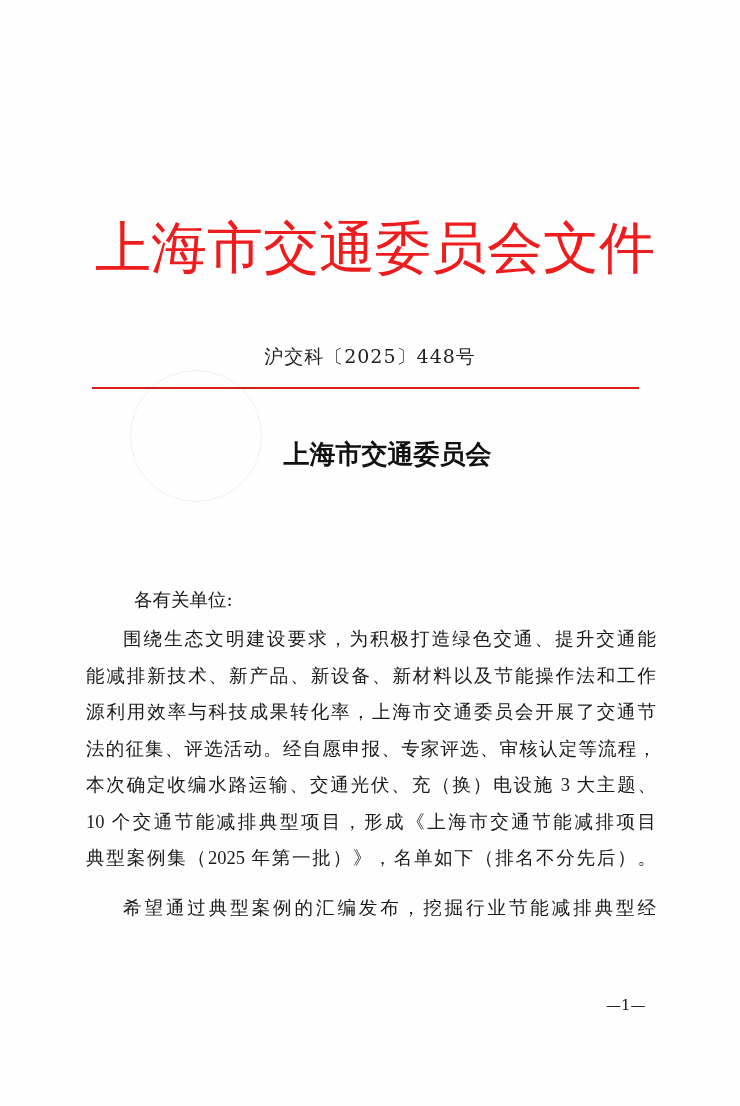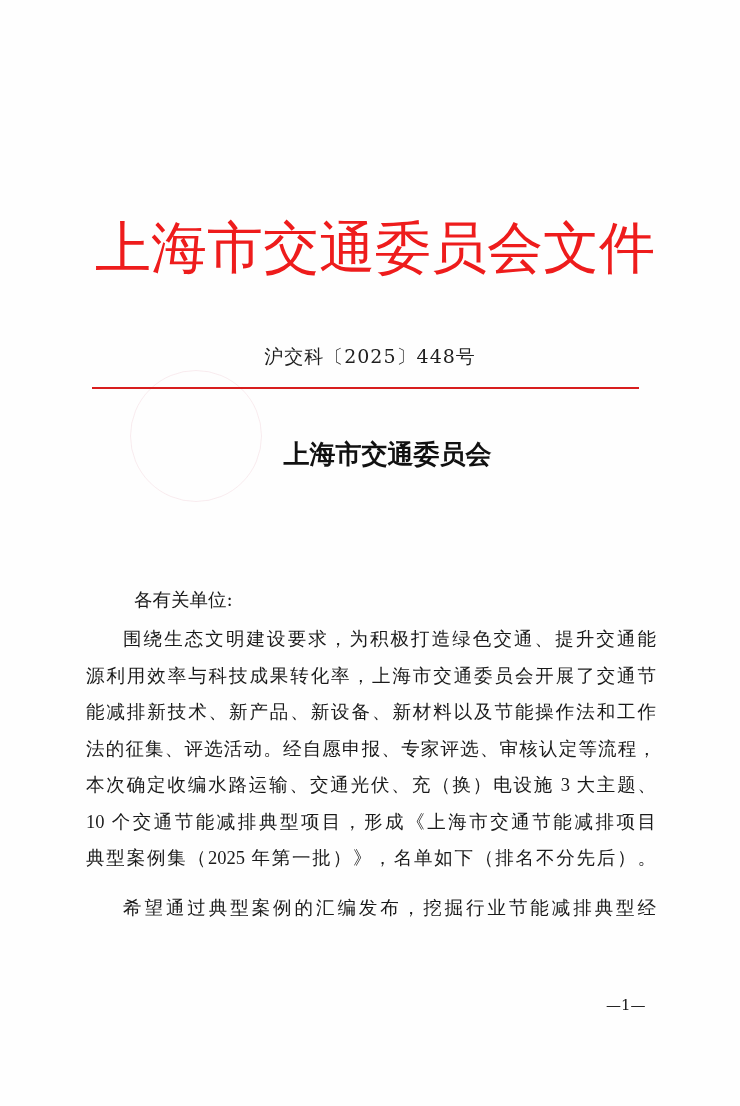--- a/index.html
+++ b/index.html
@@ -131,22 +131,22 @@
   <div class="red-rule"></div>
 
   <div class="title-block">
     <div>上海市交通委员会</div>
   </div>
 
   <div class="salutation">各有关单位:</div>
 
   <div class="body-text" id="para1">
     <span class="line indent">围绕生态文明建设要求，为积极打造绿色交通、提升交通能</span>
+    <span class="line">能减排新技术、新产品、新设备、新材料以及节能操作法和工作</span>
     <span class="line">源利用效率与科技成果转化率，上海市交通委员会开展了交通节</span>
-    <span class="line">能减排新技术、新产品、新设备、新材料以及节能操作法和工作</span>
     <span class="line">法的征集、评选活动。经自愿申报、专家评选、审核认定等流程，</span>
     <span class="line">本次确定收编水路运输、交通光伏、充（换）电设施 3 大主题、</span>
     <span class="line">10 个交通节能减排典型项目，形成《上海市交通节能减排项目</span>
     <span class="line">典型案例集（2025 年第一批）》，名单如下（排名不分先后）。</span>
   </div>
 
   <div class="body-text" id="para2">
     <span class="line indent">希望通过典型案例的汇编发布，挖掘行业节能减排典型经</span>
   </div>
 

